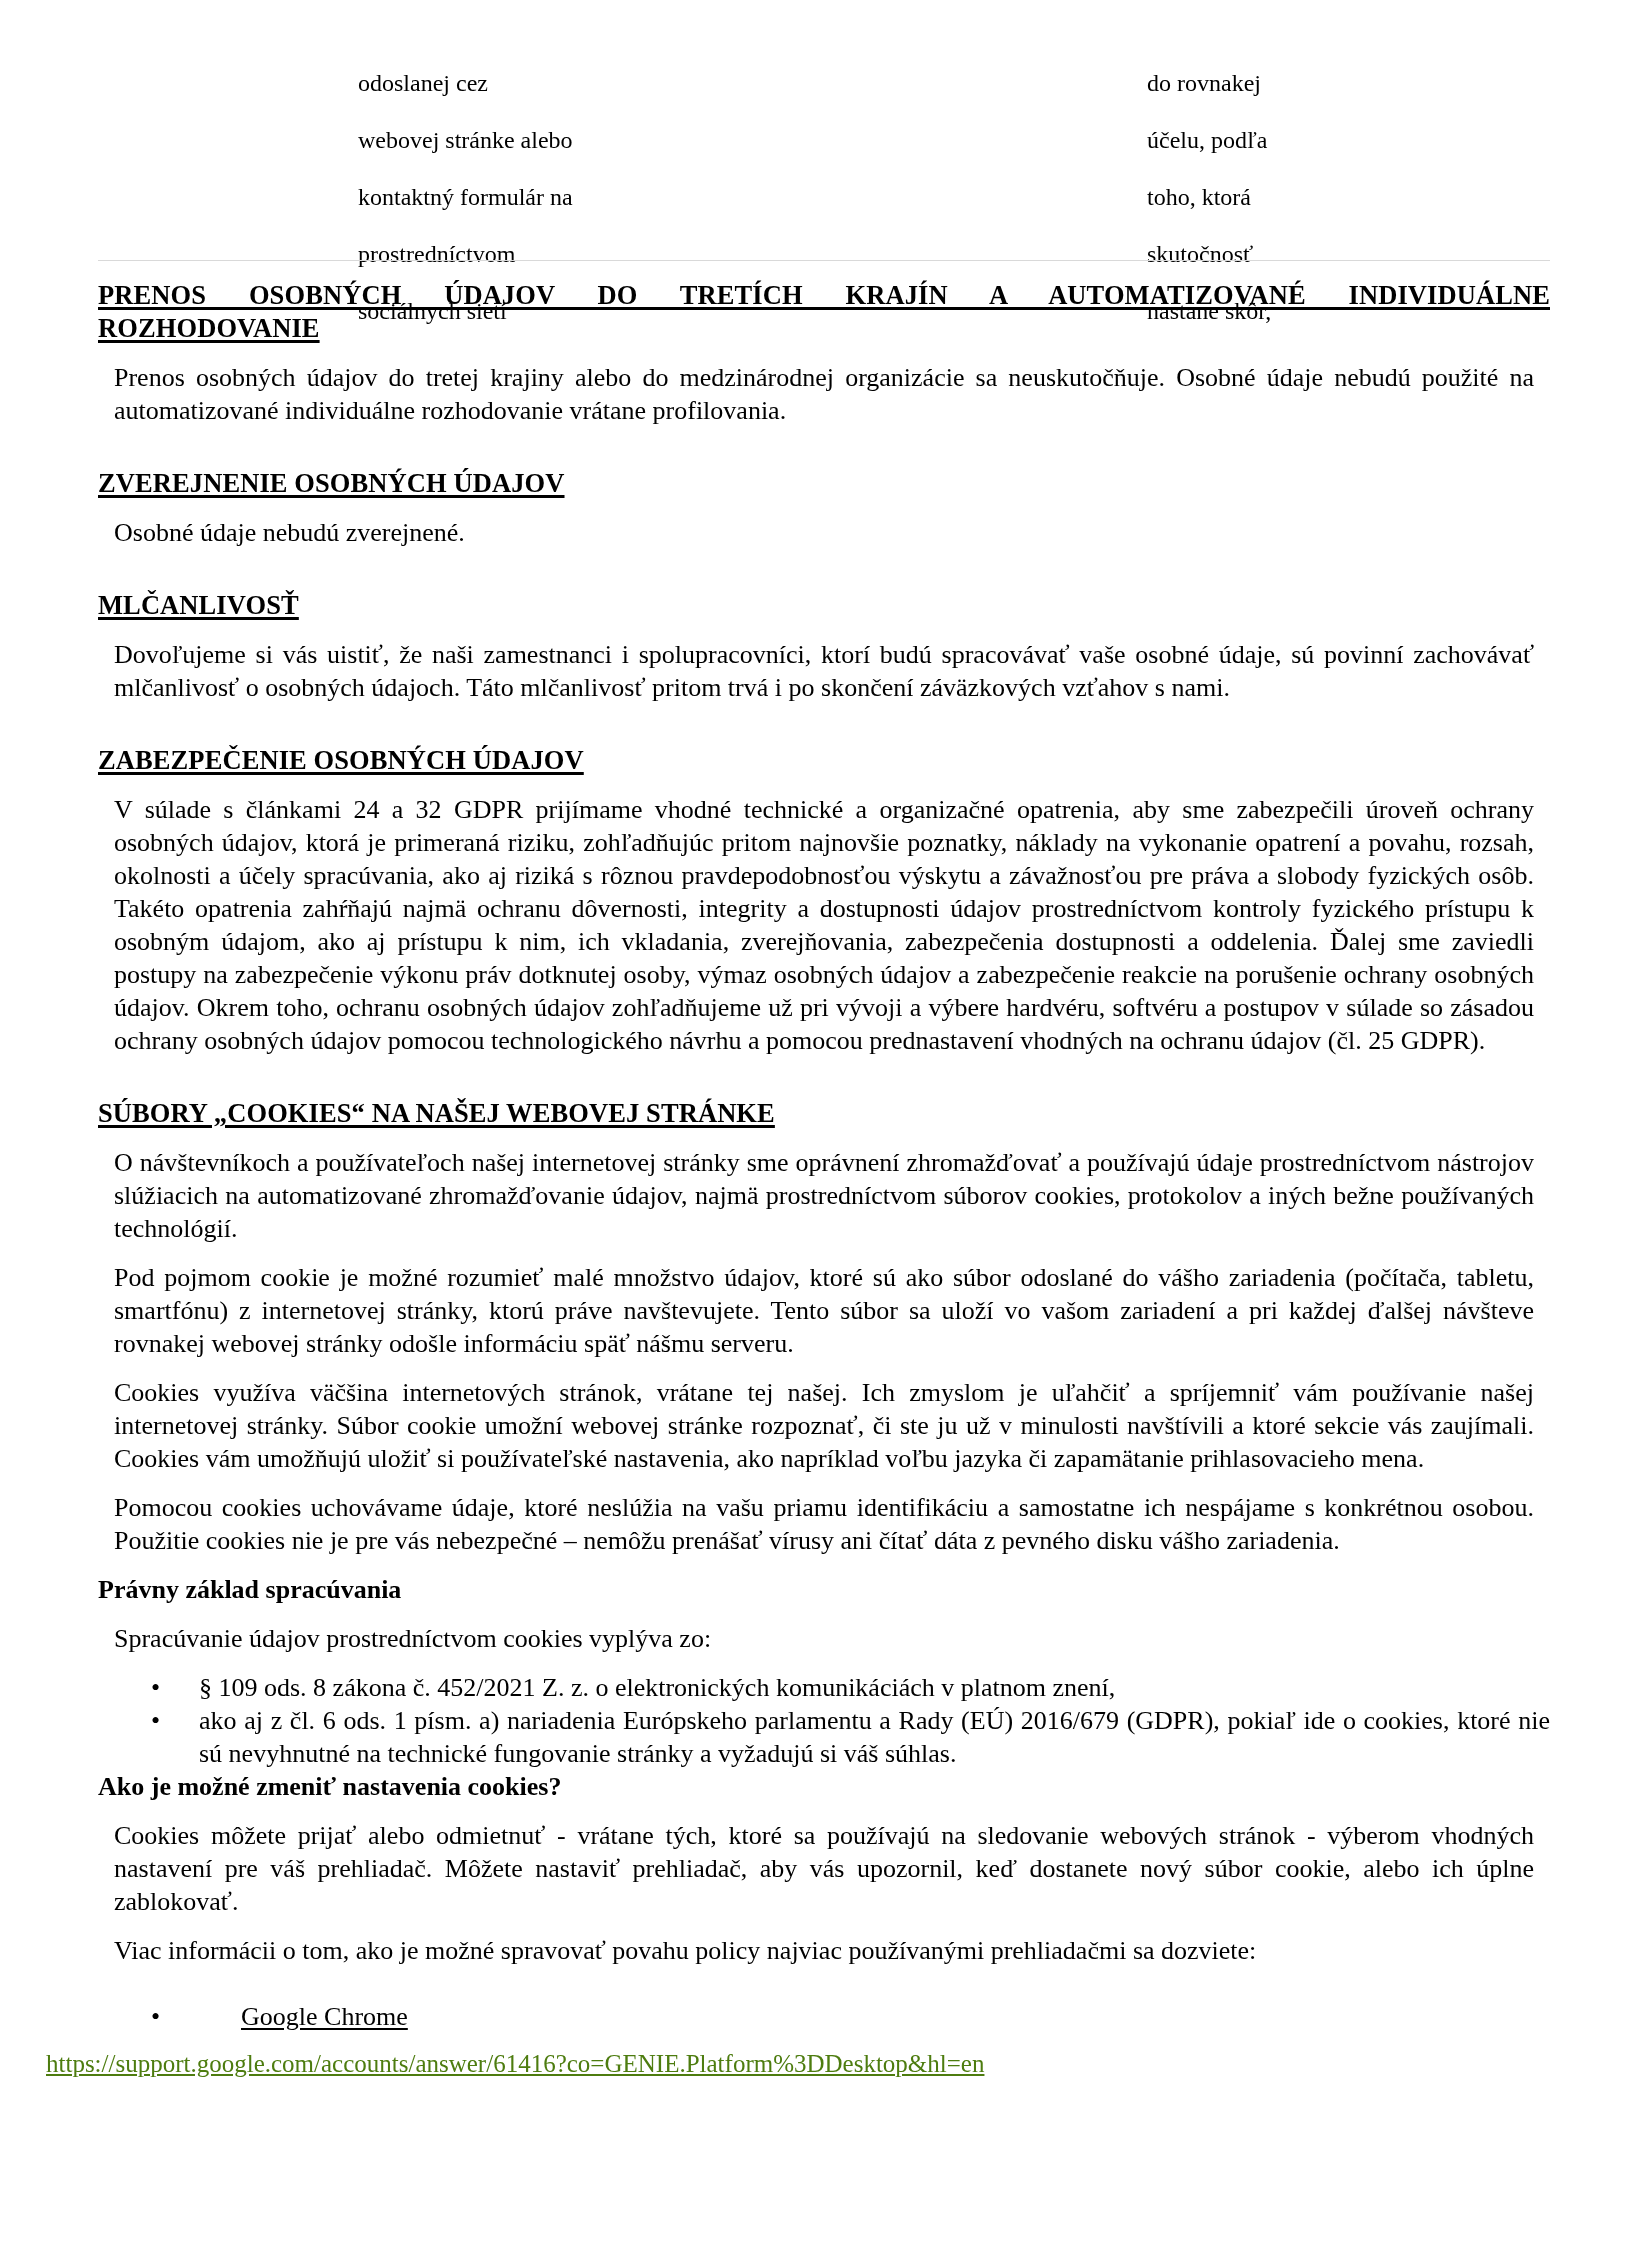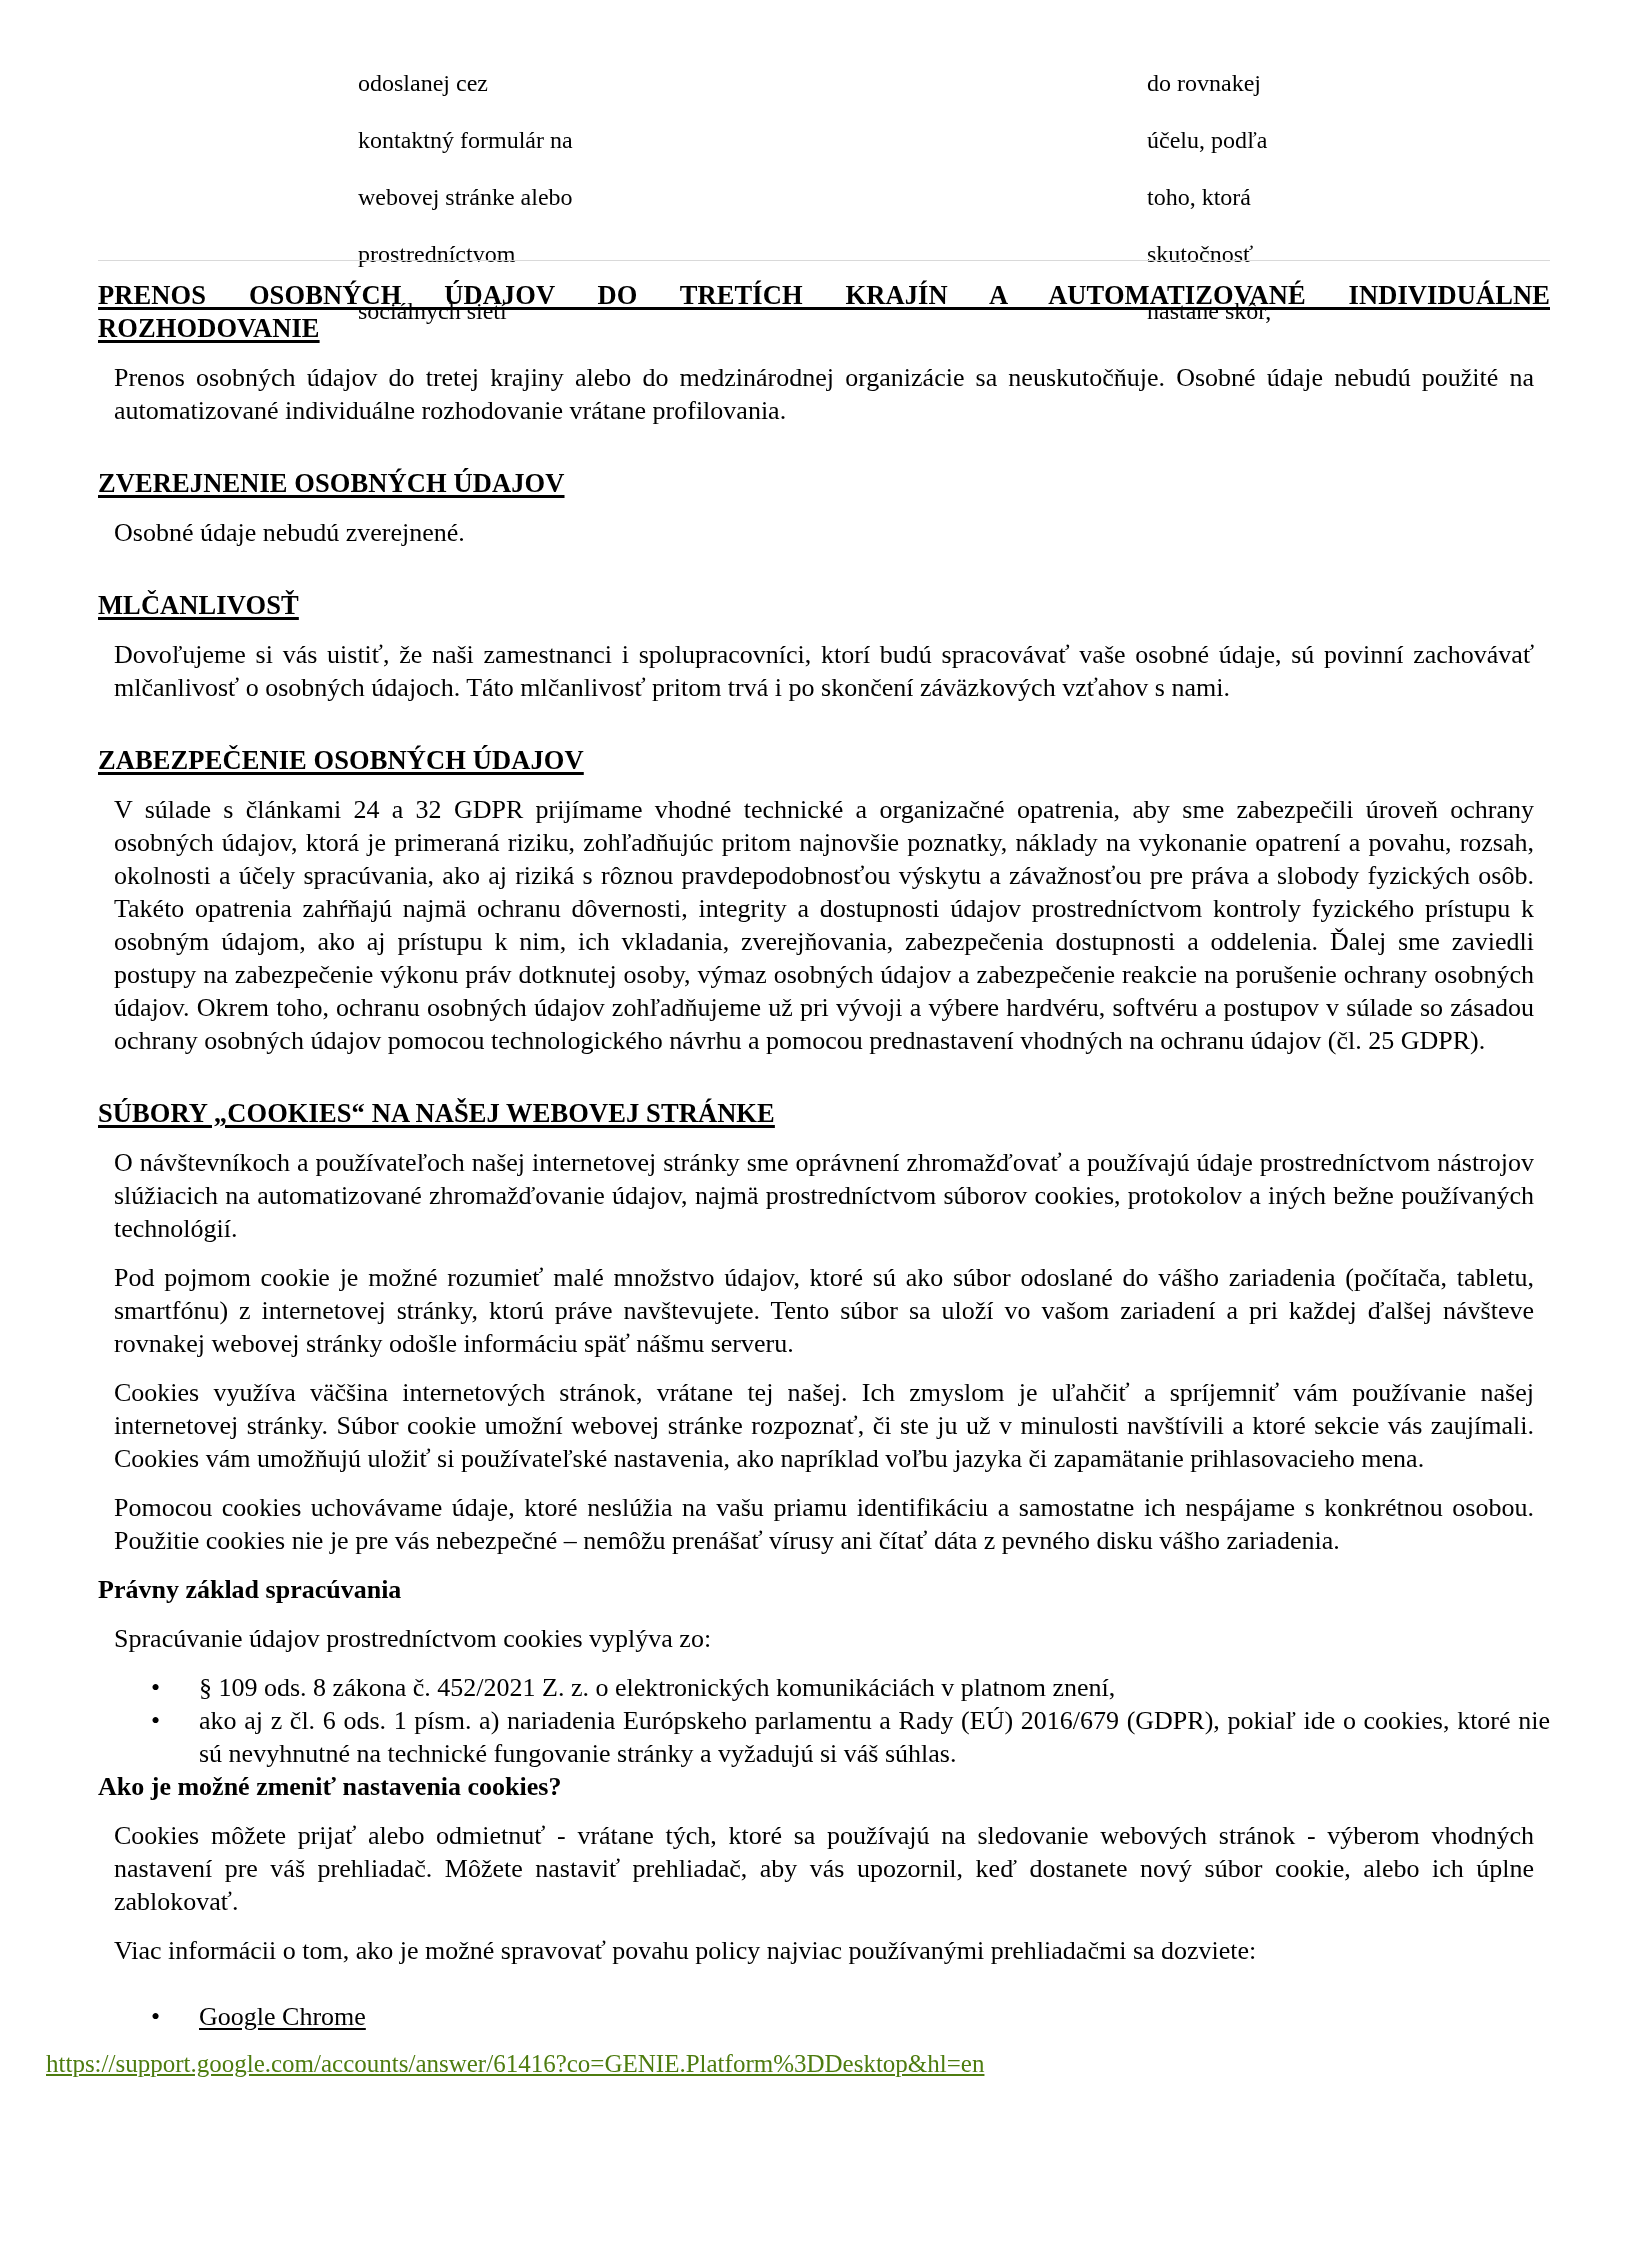--- a/index.html
+++ b/index.html
@@ -133,42 +133,43 @@
     left: 53px;
     top: 0;
     font-size: 26px;
     line-height: 33px;
   }
 
   a.doc-link {
     color: #000000;
     text-decoration: underline;
     text-underline-offset: 2.7px;
+    margin-left: 42px;
   }
   .url-line {
     font-size: 25px;
     line-height: 32px;
     color: #4d7c0f;
     margin: 15px;
     padding: 0;
     margin-left: -52px;
     word-break: break-all;
     text-decoration: underline;
   }
 </style>
 </head>
 <body>
 
 <div class="page">
 
   <div class="top-fragment">
     <div class="top-col top-col-left">
       <div>odoslanej cez</div>
+      <div>webovej stránke alebo</div>
       <div>kontaktný formulár na</div>
-      <div>webovej stránke alebo</div>
       <div>prostredníctvom</div>
       <div>sociálnych sietí</div>
     </div>
     <div class="top-col top-col-right">
       <div>do rovnakej</div>
       <div>účelu, podľa</div>
       <div>toho, ktorá</div>
       <div>skutočnosť</div>
       <div>nastane skôr,</div>
     </div>

